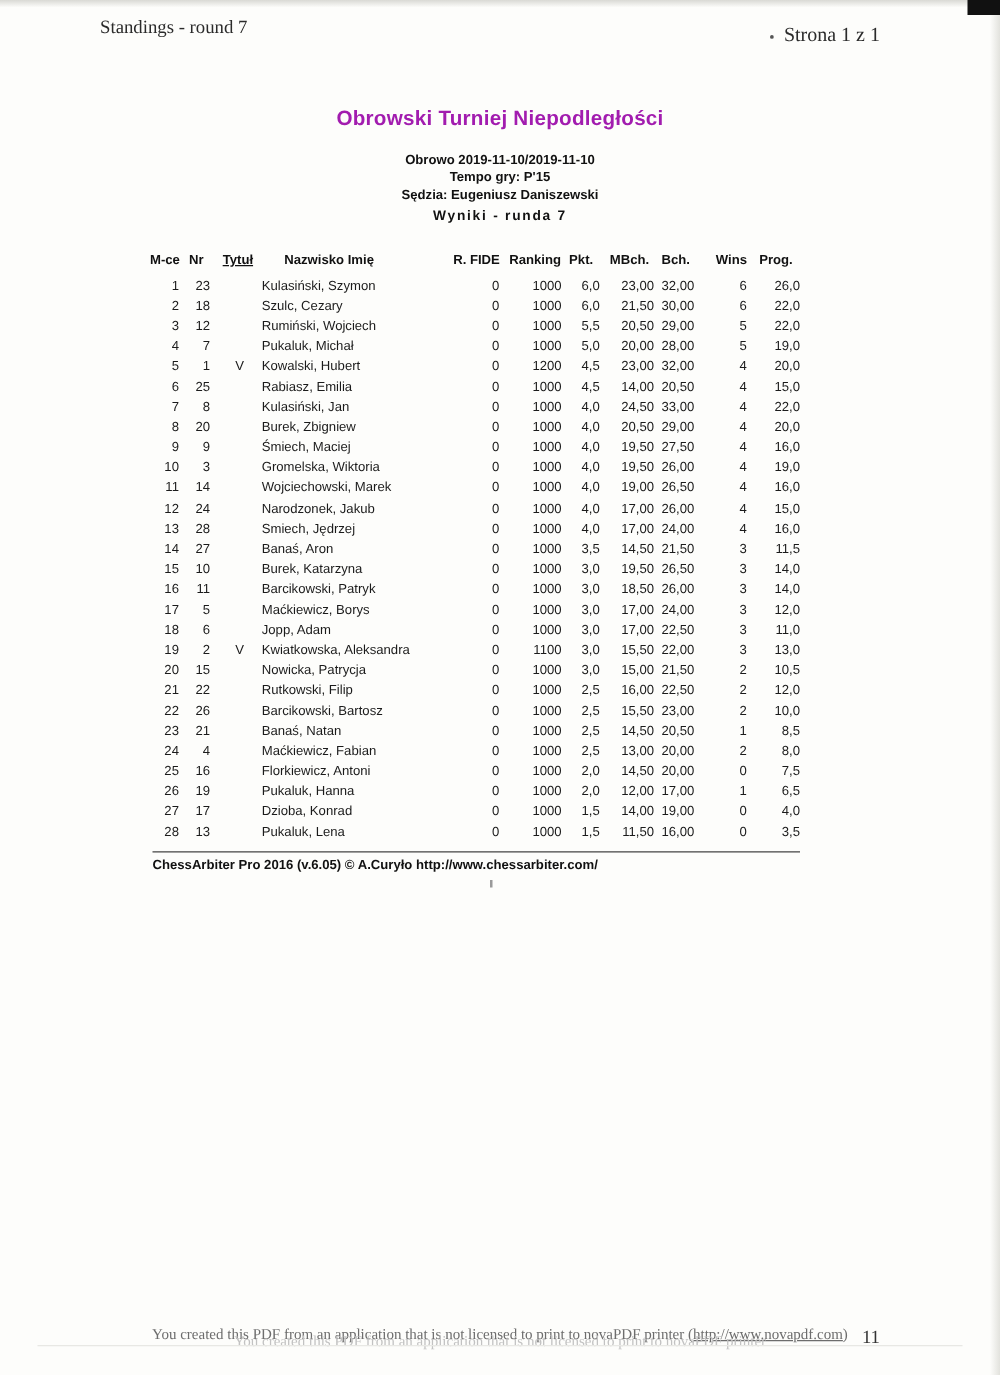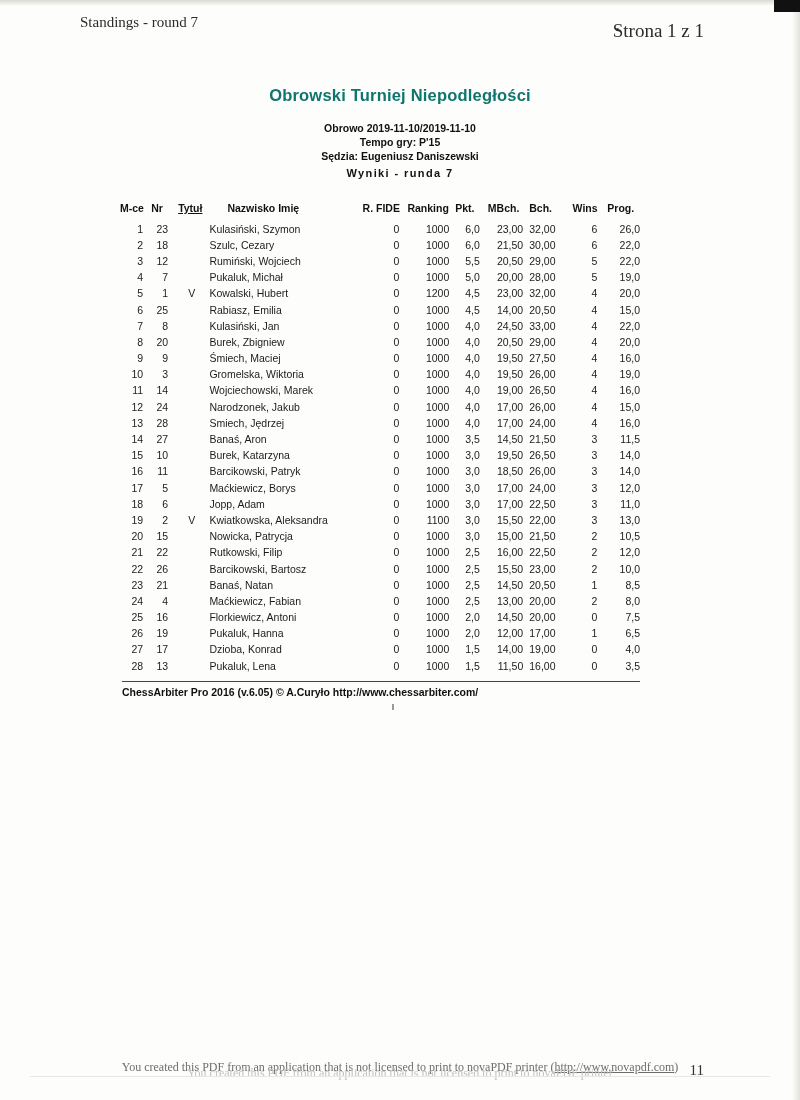--- a/index.html
+++ b/index.html
@@ -46,40 +46,40 @@
     top: 14px;
     font-family: "Liberation Serif", serif;
     font-size: 15px;
     color: #2b2b2b;
   }
   .hdr-right {
     position: absolute;
     right: 96px;
     top: 20px;
     font-family: "Liberation Serif", serif;
-    font-size: 19px;
+    font-size: 16px;
     color: #2b2b2b;
   }
   .hdr-dot {
     position: absolute;
     right: 181px;
     top: 28px;
     width: 3px; height: 3px;
     background: #555;
     border-radius: 50%;
   }
   .doc-title {
     position: absolute;
     top: 86px;
     left: 0; right: 0;
     text-align: center;
     font-size: 16.5px;
     font-weight: bold;
     letter-spacing: .2px;
-    color: #0f766e;
+    color: #a21caf;
   }
   .sub-block {
     position: absolute;
     top: 121px;
     left: 0; right: 0;
     text-align: center;
     font-size: 10.5px;
     font-weight: bold;
     line-height: 14.2px;
     color: #111;

